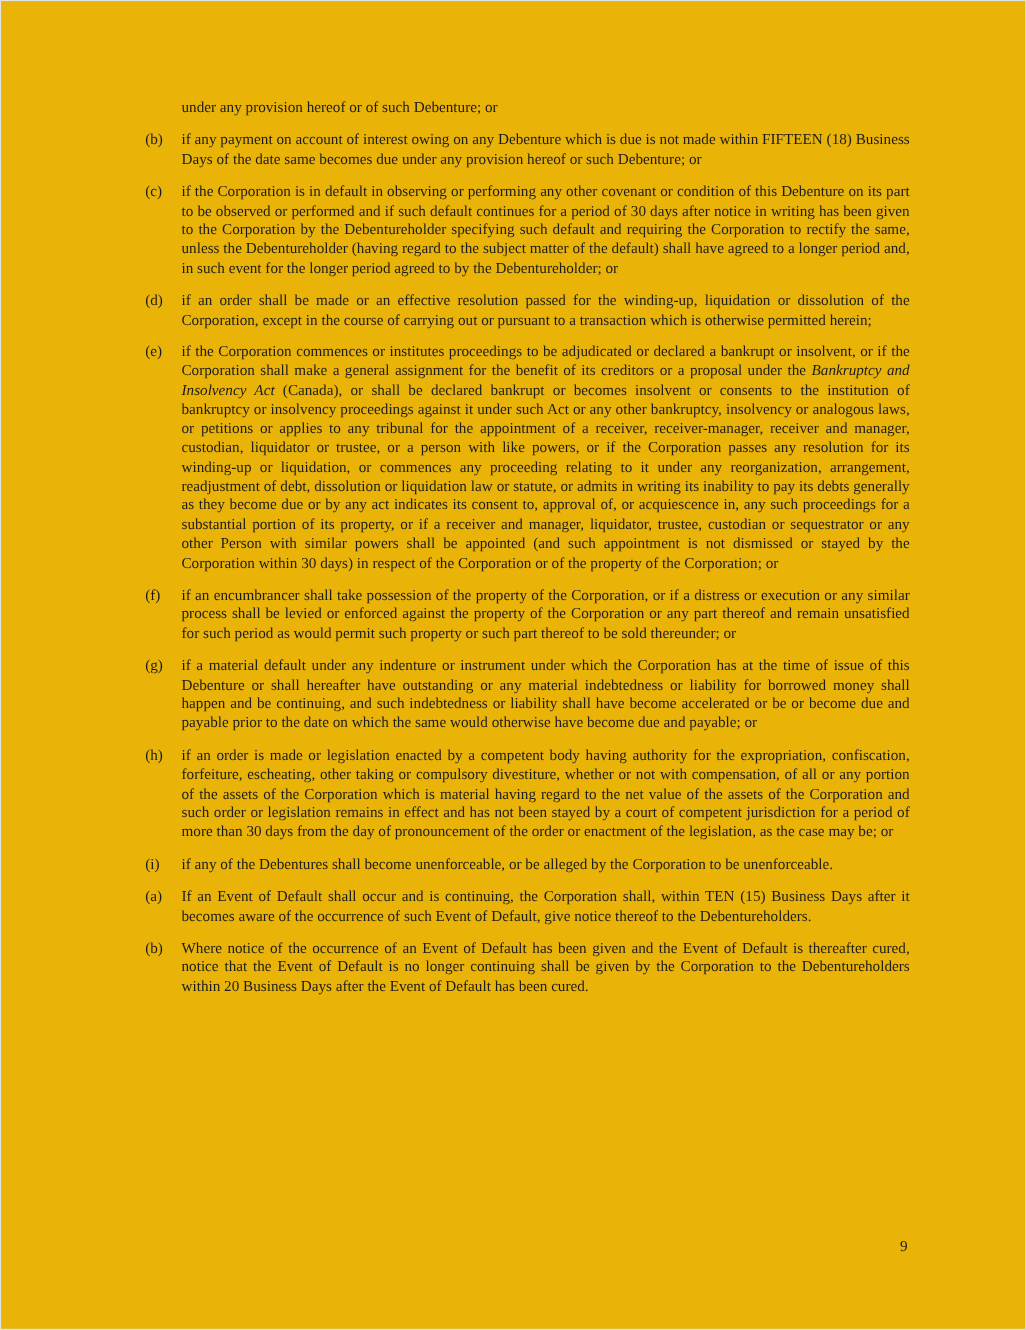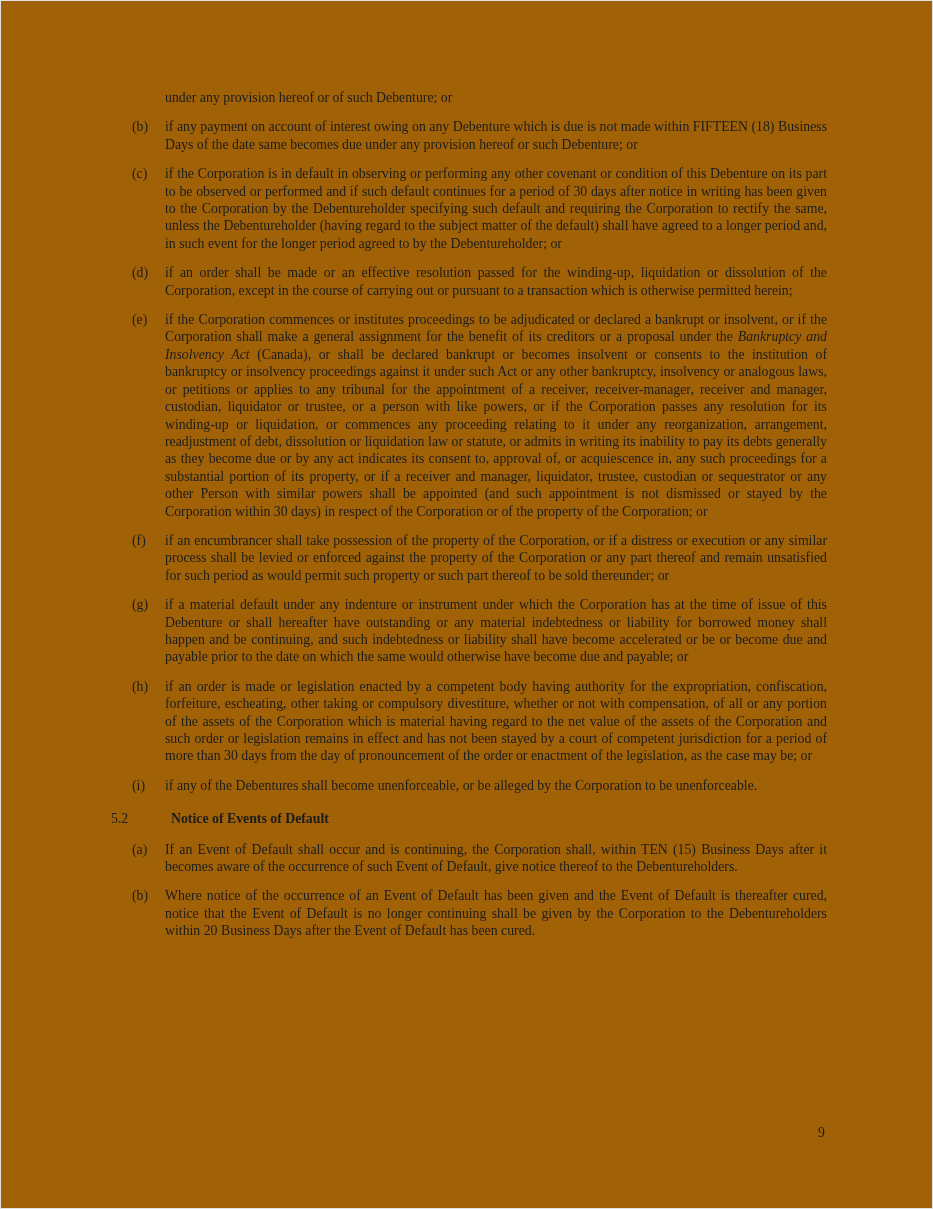--- a/index.html
+++ b/index.html
@@ -6,21 +6,21 @@
   html, body { margin: 0; padding: 0; background: #ffffff; }
   body {
     width: 933px; height: 1209px;
     font-family: "Liberation Serif", "DejaVu Serif", serif;
     color: #1c1c1c;
     -webkit-font-smoothing: antialiased;
   }
   .page {
     position: relative;
     width: 933px; height: 1209px;
-    background: #a16207;
+    background: #eab308;
     border: 1px solid #e2e2e2;
     overflow: hidden;
   }
   .content {
     position: absolute;
     left: 110px; top: 88px;
     width: 716px;
     font-size: 13.8px;
     line-height: 17.4px;
   }
@@ -79,23 +79,20 @@
     <div class="li">
       <span class="label">(h)</span>
       <p class="text">if an order is made or legislation enacted by a competent body having authority for the expropriation, confiscation, forfeiture, escheating, other taking or compulsory divestiture, whether or not with compensation, of all or any portion of the assets of the Corporation which is material having regard to the net value of the assets of the Corporation and such order or legislation remains in effect and has not been stayed by a court of competent jurisdiction for a period of more than 30 days from the day of pronouncement of the order or enactment of the legislation, as the case may be; or</p>
     </div>
 
     <div class="li">
       <span class="label">(i)</span>
       <p class="text">if any of the Debentures shall become unenforceable, or be alleged by the Corporation to be unenforceable.</p>
     </div>
 
-    <div class="section-heading">
-      <span class="sec-num">5.2</span><span class="sec-title">Notice of Events of Default</span>
-    </div>
 
     <div class="li">
       <span class="label">(a)</span>
       <p class="text">If an Event of Default shall occur and is continuing, the Corporation shall, within TEN (15) Business Days after it becomes aware of the occurrence of such Event of Default, give notice thereof to the Debentureholders.</p>
     </div>
 
     <div class="li">
       <span class="label">(b)</span>
       <p class="text">Where notice of the occurrence of an Event of Default has been given and the Event of Default is thereafter cured, notice that the Event of Default is no longer continuing shall be given by the Corporation to the Debentureholders within 20 Business Days after the Event of Default has been cured.</p>
     </div>

